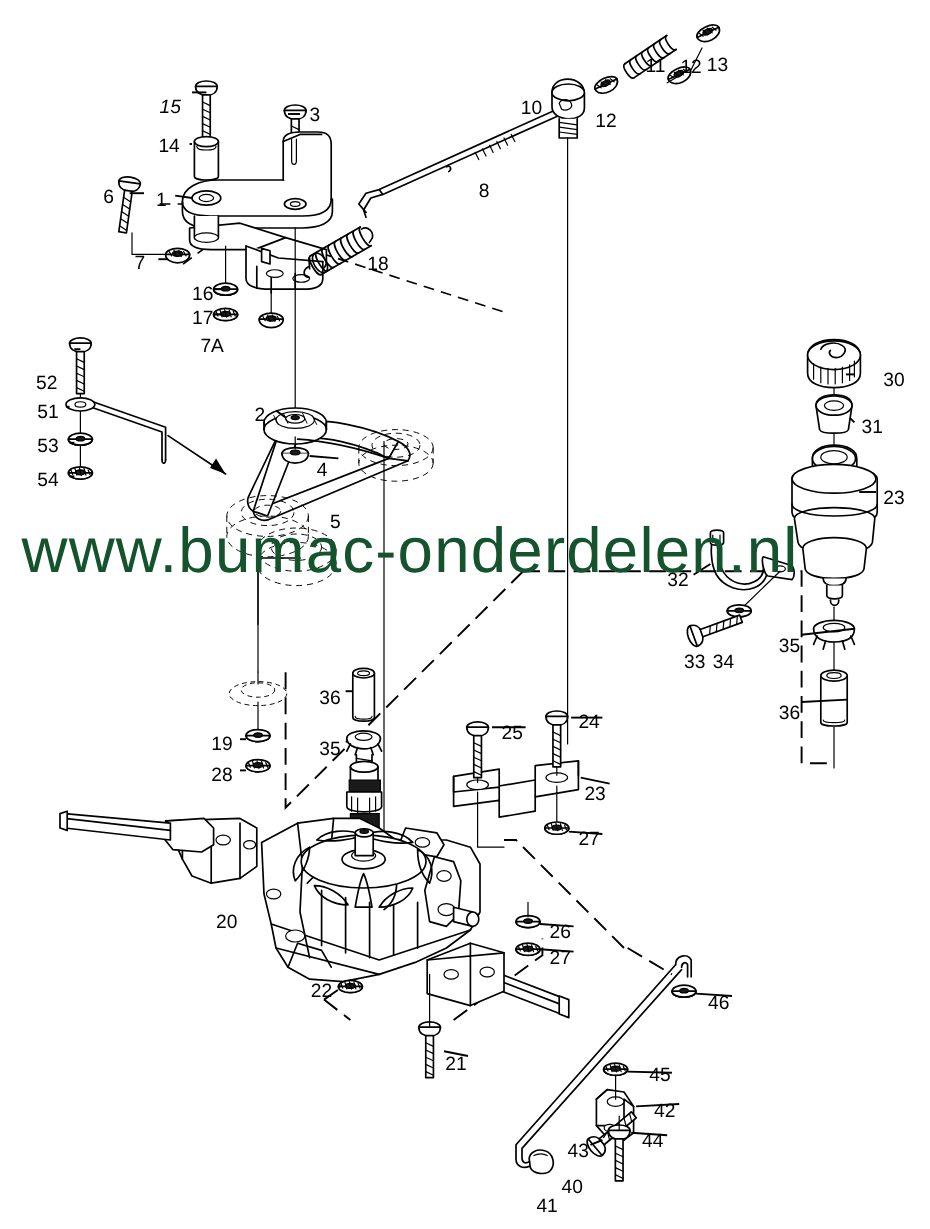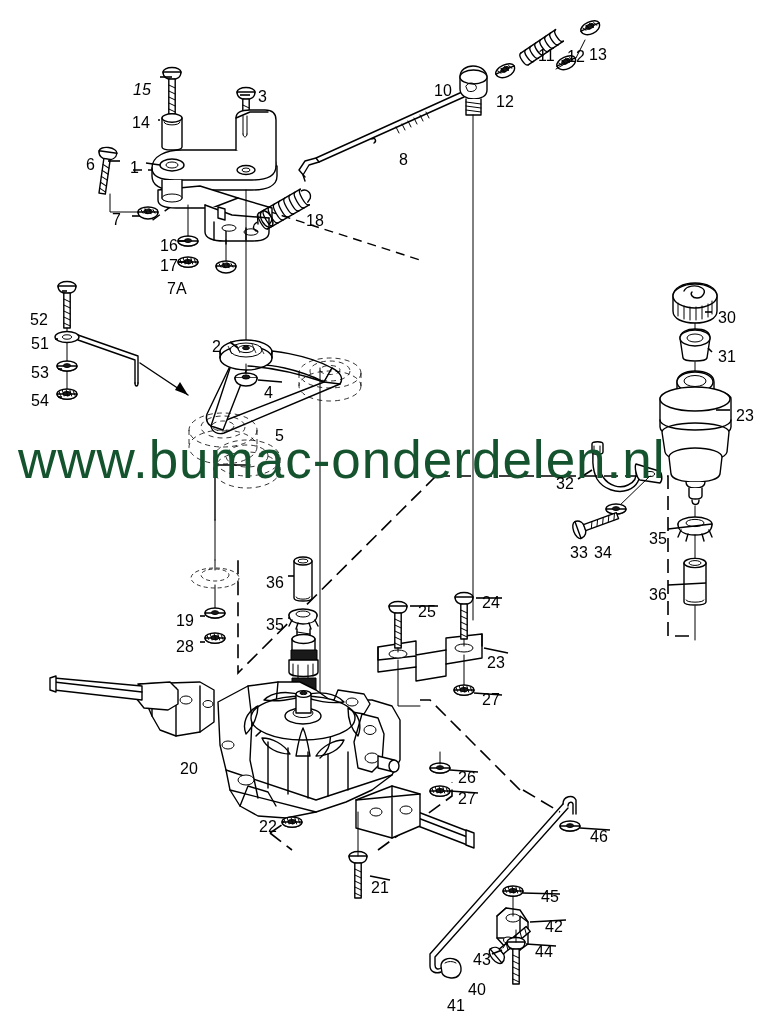--- a/index.html
+++ b/index.html
@@ -543,21 +543,21 @@
       <div class="lbl" style="left: 538px; top: 46px;">11</div>
       <div class="lbl" style="left: 567px; top: 47px;">12</div>
       <div class="lbl" style="left: 589px; top: 45px;">13</div>
       <div class="lbl" style="left: 30px; top: 284px; margin-top: 26px;">52</div>
       <div class="lbl" style="left: 31px; top: 334px;">51</div>
       <div class="lbl" style="left: 31px; top: 363px;">53</div>
       <div class="lbl" style="left: 31px; top: 391px;">54</div>
       <div class="lbl" style="left: 212px; top: 337px;">2</div>
       <div class="lbl" style="left: 264px; top: 383px;">4</div>
       <div class="lbl" style="left: 275px; top: 426px;">5</div>
-      <div class="lbl" style="left: 718px; top: 308px;">30</div>
+      <div class="lbl" style="left: 736px; top: 308px;">30</div>
       <div class="lbl" style="left: 718px; top: 347px;">31</div>
       <div class="lbl" style="left: 736px; top: 406px;">23</div>
       <div class="lbl" style="left: 556px; top: 474px;">32</div>
       <div class="lbl" style="left: 570px; top: 543px;">33</div>
       <div class="lbl" style="left: 594px; top: 543px;">34</div>
       <div class="lbl" style="left: 649px; top: 529px;">35</div>
       <div class="lbl" style="left: 649px; top: 585px;">36</div>
       <div class="lbl" style="left: 266px; top: 573px;">36</div>
       <div class="lbl" style="left: 266px; top: 615px;">35</div>
       <div class="lbl" style="left: 176px; top: 611px;">19</div>

